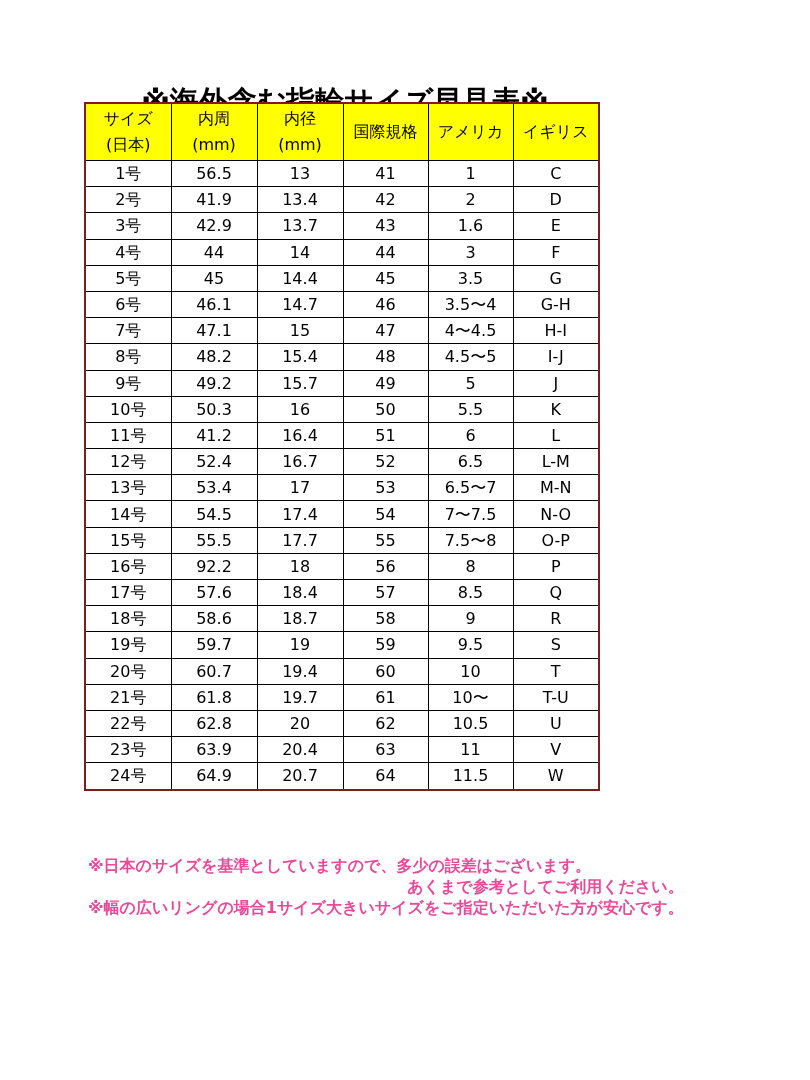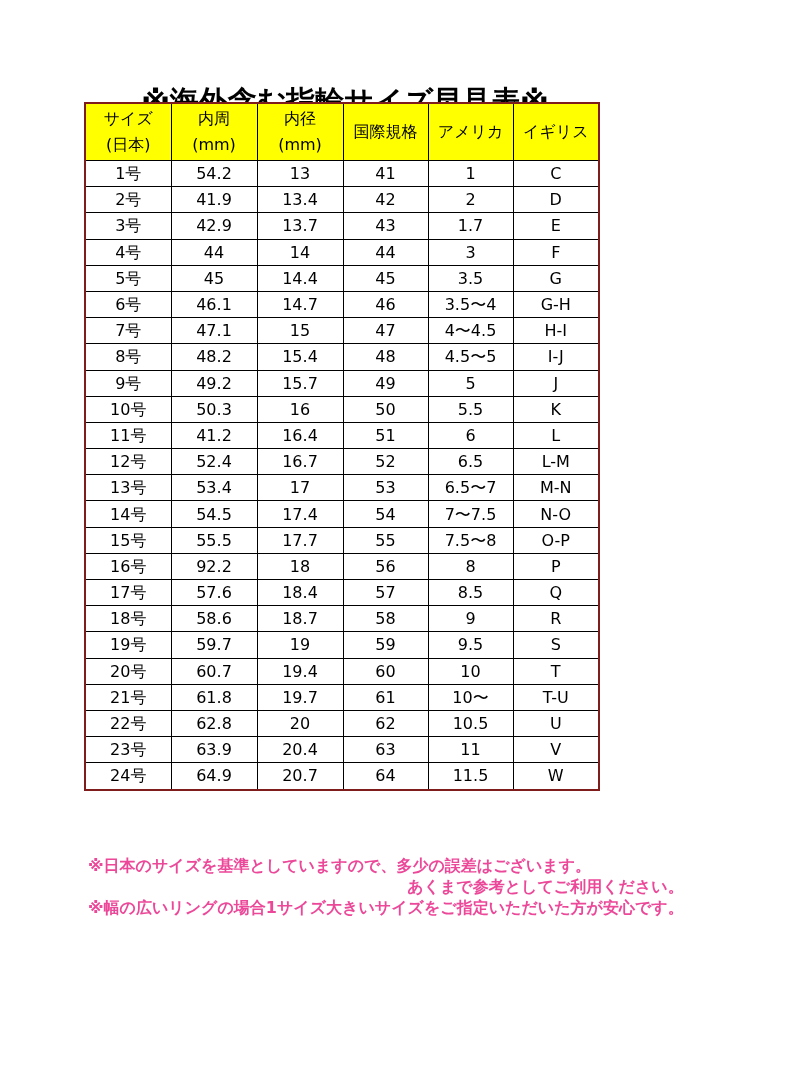--- a/index.html
+++ b/index.html
@@ -55,40 +55,40 @@
           <div>アメリカ</div>
         </th>
         <th>
           <div>イギリス</div>
         </th>
       </tr>
   </thead>
   <tbody id="tbody">
       <tr>
         <td>1号</td>
-        <td>54.2</td>
+        <td>56.5</td>
         <td>13</td>
         <td>41</td>
         <td>1</td>
         <td>C</td>
       </tr>
       <tr>
         <td>2号</td>
         <td>41.9</td>
         <td>13.4</td>
         <td>42</td>
         <td>2</td>
         <td>D</td>
       </tr>
       <tr>
         <td>3号</td>
         <td>42.9</td>
         <td>13.7</td>
         <td>43</td>
-        <td>1.7</td>
+        <td>1.6</td>
         <td>E</td>
       </tr>
       <tr>
         <td>4号</td>
         <td>44</td>
         <td>14</td>
         <td>44</td>
         <td>3</td>
         <td>F</td>
       </tr>

